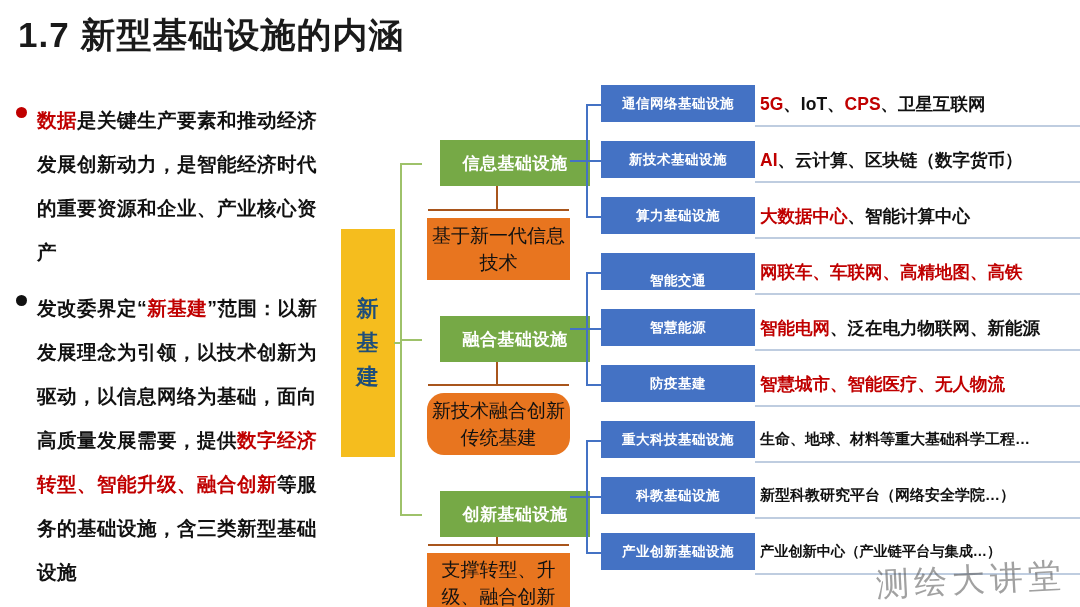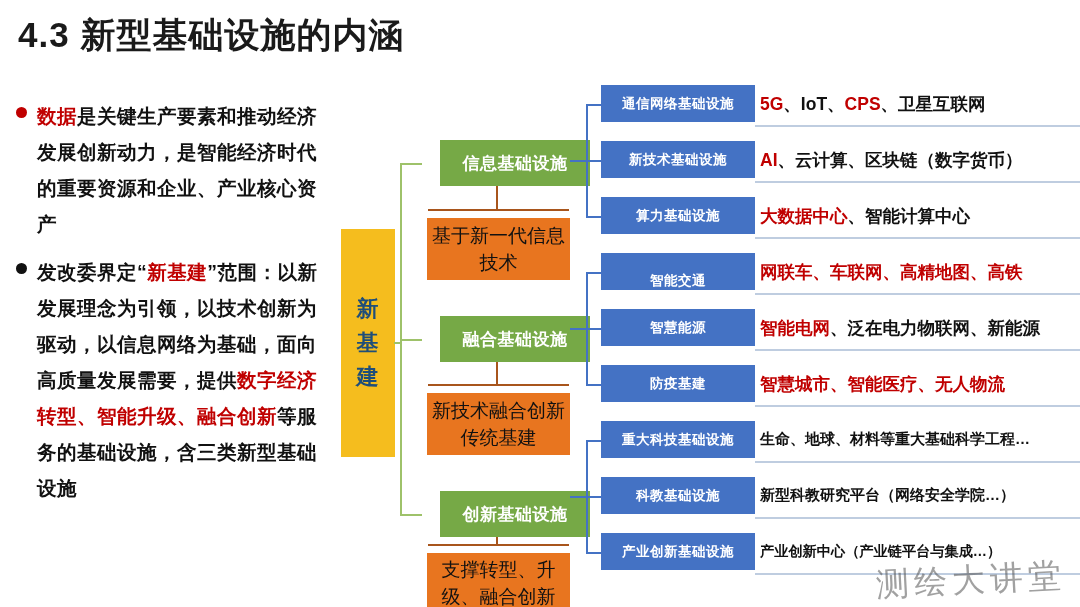--- a/index.html
+++ b/index.html
@@ -45,21 +45,21 @@
     height: 11px;
     border-radius: 50%;
     margin-top: 9px;
     margin-right: 10px;
   }
   .bullet-dot.red { background: #c00000; }
   .bullet-dot.black { background: #111111; }
   .bullet-text {
     font-size: 19.5px;
     font-weight: bold;
-    line-height: 36px;
+    line-height: 44px;
     color: #111111;
     letter-spacing: 0.5px;
   }
 
   
   #diagram {
     position: absolute;
     left: 0;
     top: 0;
     width: 1080px;
@@ -113,21 +113,21 @@
     width: 143px;
     background: #e8751f;
     color: #111111;
     font-size: 19px;
     line-height: 27px;
     font-weight: normal;
     left: 427px;
     padding: 6px 4px;
   }
   #orange-node-0 { top: 218px; height: 62px; }
-  #orange-node-1 { top: 393px; height: 62px; }
+  #orange-node-1 { top: 393px; height: 62px; border-radius: 17px; }
   #orange-node-2 { top: 553px; height: 60px; }
 
   
   .blue-node {
     width: 154px;
     height: 37px;
     background: #4472c4;
     color: #ffffff;
     font-size: 13.5px;
     font-weight: bold;
@@ -178,21 +178,21 @@
     opacity: 0.55;
     font-family: "DejaVu Serif", serif;
     letter-spacing: 5px;
     transform: rotate(-3deg);
     pointer-events: none;
   }
 </style>
 </head>
 <body>
 
-<div id="slide-title">4.3 新型基础设施的内涵</div>
+<div id="slide-title">1.7 新型基础设施的内涵</div>
 
 <div id="left-body">
     <div class="bullet-row">
       <span class="bullet-dot red"></span>
       <div class="bullet-text"><span style="color: rgb(192, 0, 0);">数据</span><span style="color: rgb(17, 17, 17);">是关键生产要素和推动经济发展创新动力，是智能经济时代的重要资源和企业、产业核心资产</span></div>
     </div>
     <div class="bullet-row">
       <span class="bullet-dot black"></span>
       <div class="bullet-text"><span style="color: rgb(17, 17, 17);">发改委界定“</span><span style="color: rgb(192, 0, 0);">新基建</span><span style="color: rgb(17, 17, 17);">”范围：以新发展理念为引领，以技术创新为驱动，以信息网络为基础，面向高质量发展需要，提供</span><span style="color: rgb(192, 0, 0);">数字经济转型、智能升级、融合创新</span><span style="color: rgb(17, 17, 17);">等服务的基础设施，含三类新型基础设施</span></div>
     </div>

